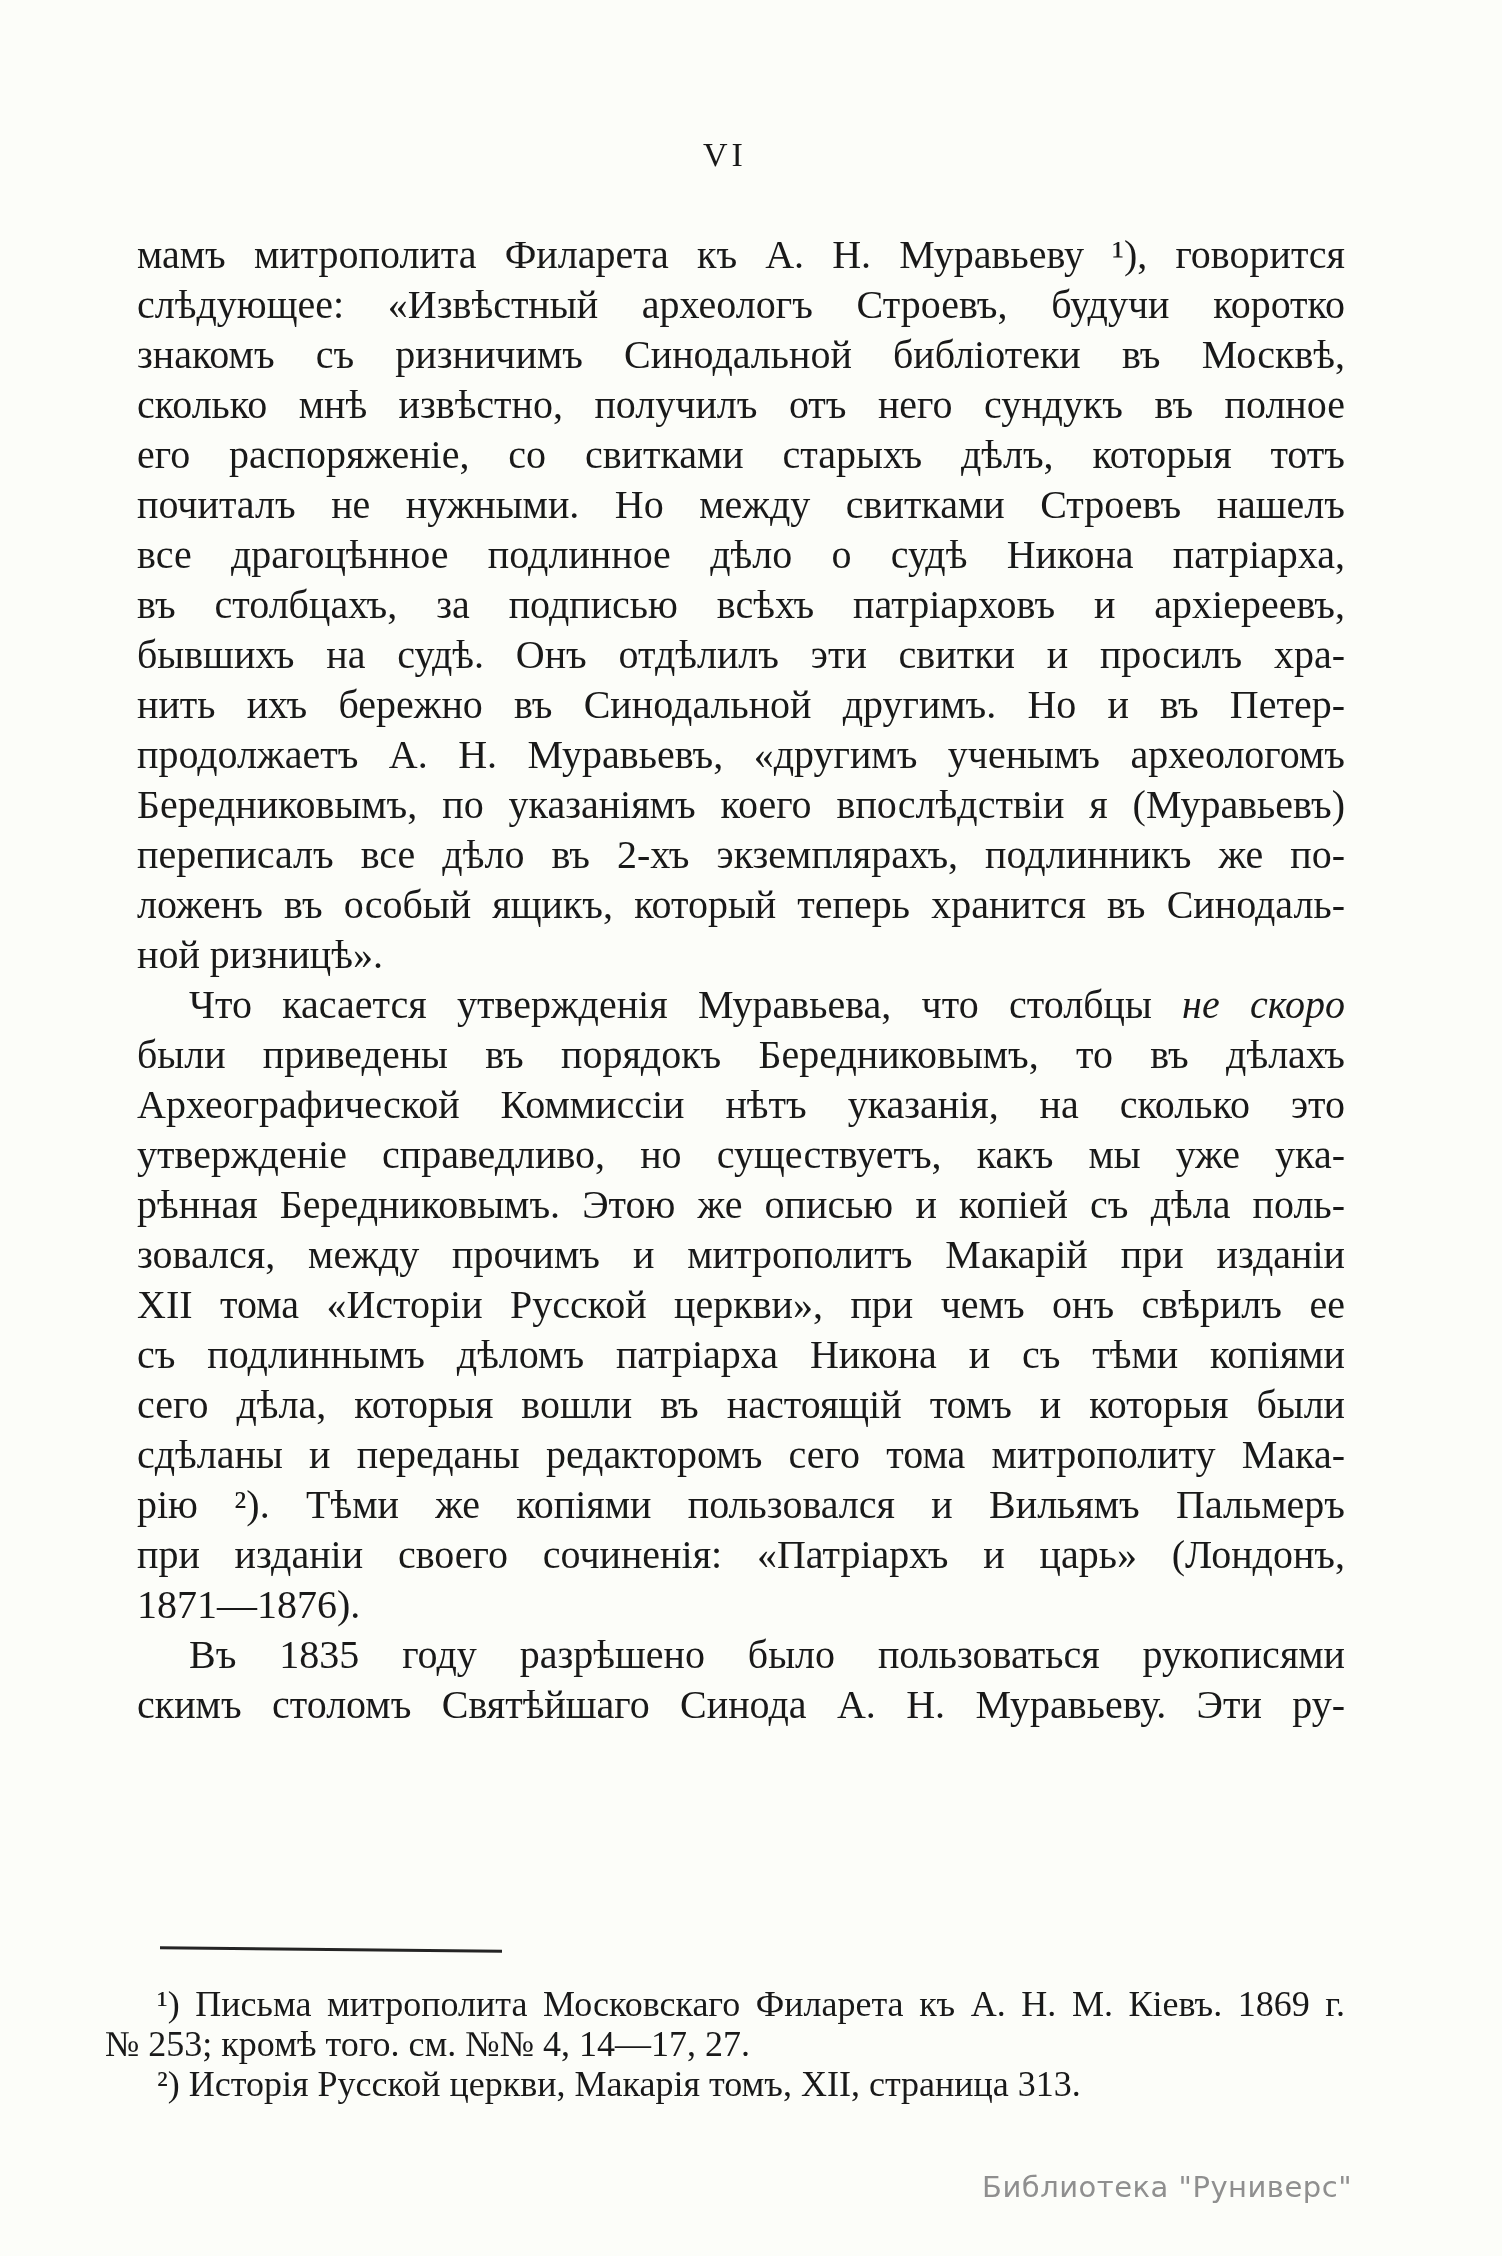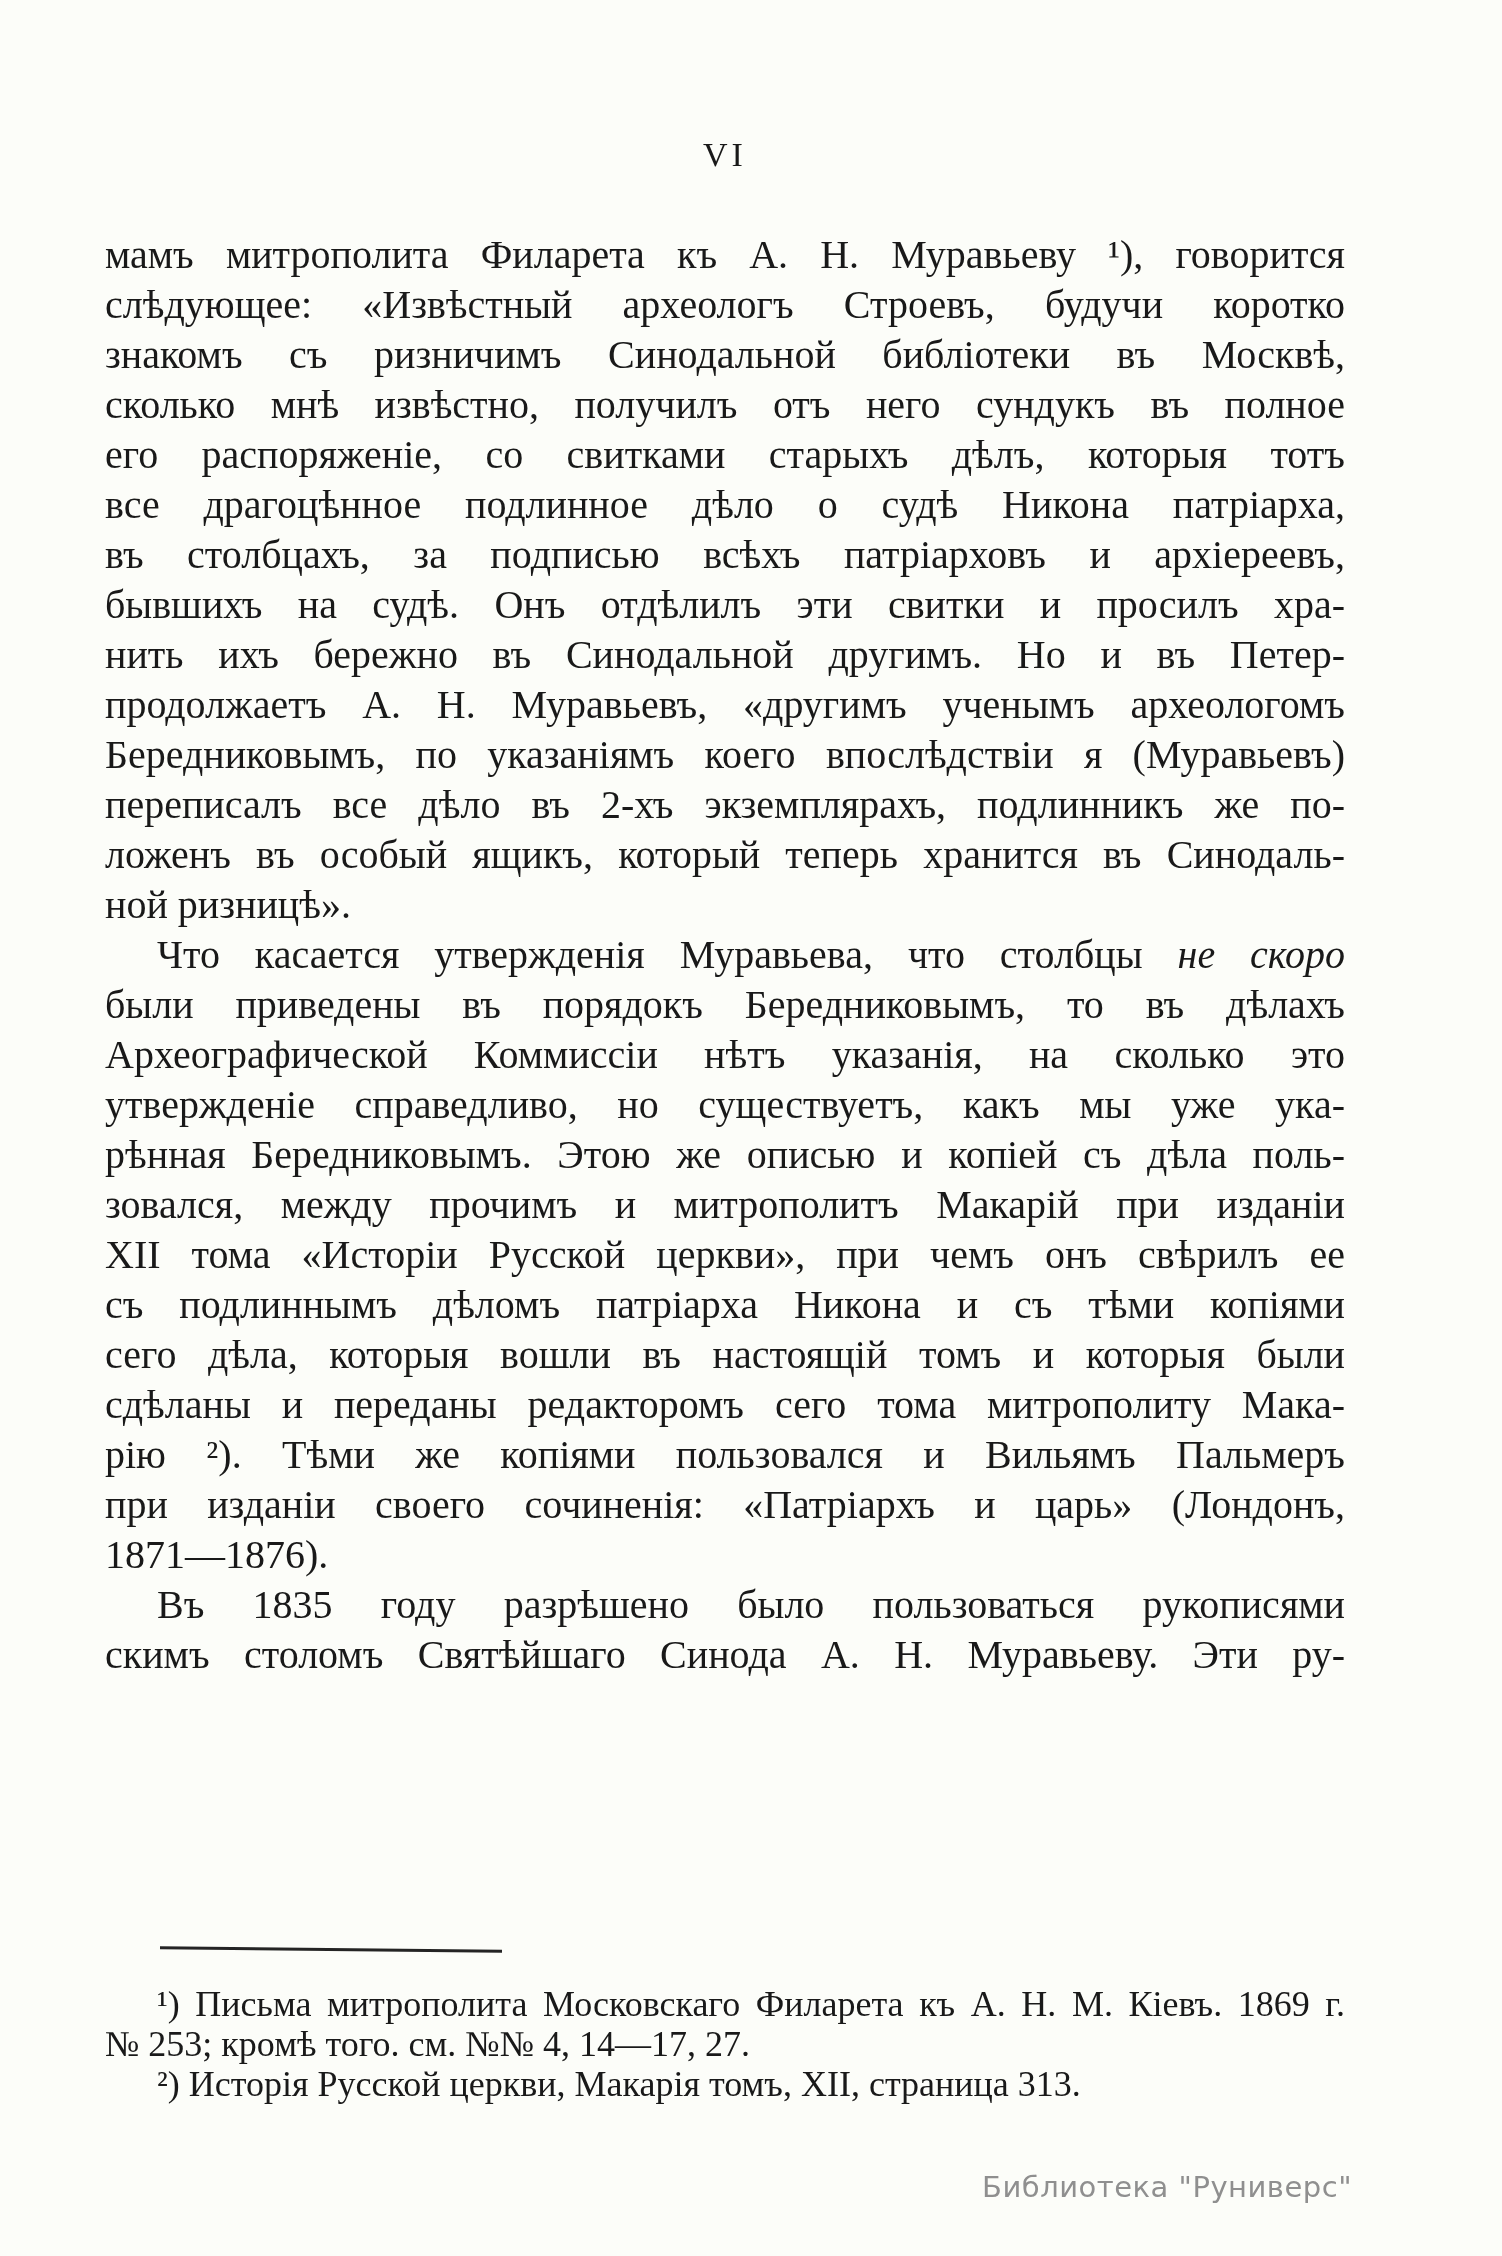--- a/index.html
+++ b/index.html
@@ -13,21 +13,21 @@
   }
   .pagenum {
     position:absolute; top:136px; left:105px; width:1240px;
     text-align:center; font-size:34px; letter-spacing:4px;
   }
   .text-block {
     position:absolute; left:105px; top:230px; width:1240px;
   }
   .ln {
     height:50px; line-height:50px; font-size:40px;
-    text-align:justify; text-align-last:justify;
+    text-align:justify; text-align-last:justify;margin-left:32px;
   }
   .ln.end { text-align-last:left; }
   .ln.indent { text-indent:52px; }
   .ital { font-style:italic; }
   .fnrule {
     position:absolute; left:160px; top:1948px; width:342px; height:3px;
     background:#242424; transform:rotate(0.55deg);
   }
   .footnotes {
     position:absolute; left:105px; top:1984px; width:1240px;
@@ -51,20 +51,21 @@
 
   <div class="pagenum">VI</div>
 
   <div class="text-block">
 
     <div class="ln">мамъ митрополита Филарета къ А. Н. Муравьеву ¹), говорится</div>
     <div class="ln">слѣдующее: «Извѣстный археологъ Строевъ, будучи коротко</div>
     <div class="ln">знакомъ съ ризничимъ Синодальной библіотеки въ Москвѣ,</div>
     <div class="ln">сколько мнѣ извѣстно, получилъ отъ него сундукъ въ полное</div>
     <div class="ln">его распоряженіе, со свитками старыхъ дѣлъ, которыя тотъ</div>
+    <div class="ln">почиталъ не нужными. Но между свитками Строевъ нашелъ</div>
     <div class="ln">все драгоцѣнное подлинное дѣло о судѣ Никона патріарха,</div>
     <div class="ln">въ столбцахъ, за подписью всѣхъ патріарховъ и архіереевъ,</div>
     <div class="ln">бывшихъ на судѣ. Онъ отдѣлилъ эти свитки и просилъ хра-</div>
     <div class="ln">нить ихъ бережно въ Синодальной другимъ. Но и въ Петер-</div>
     <div class="ln">продолжаетъ А. Н. Муравьевъ, «другимъ ученымъ археологомъ</div>
     <div class="ln">Бередниковымъ, по указаніямъ коего впослѣдствіи я (Муравьевъ)</div>
     <div class="ln">переписалъ все дѣло въ 2-хъ экземплярахъ, подлинникъ же по-</div>
     <div class="ln">ложенъ въ особый ящикъ, который теперь хранится въ Синодаль-</div>
     <div class="ln end">ной ризницѣ».</div>
 

